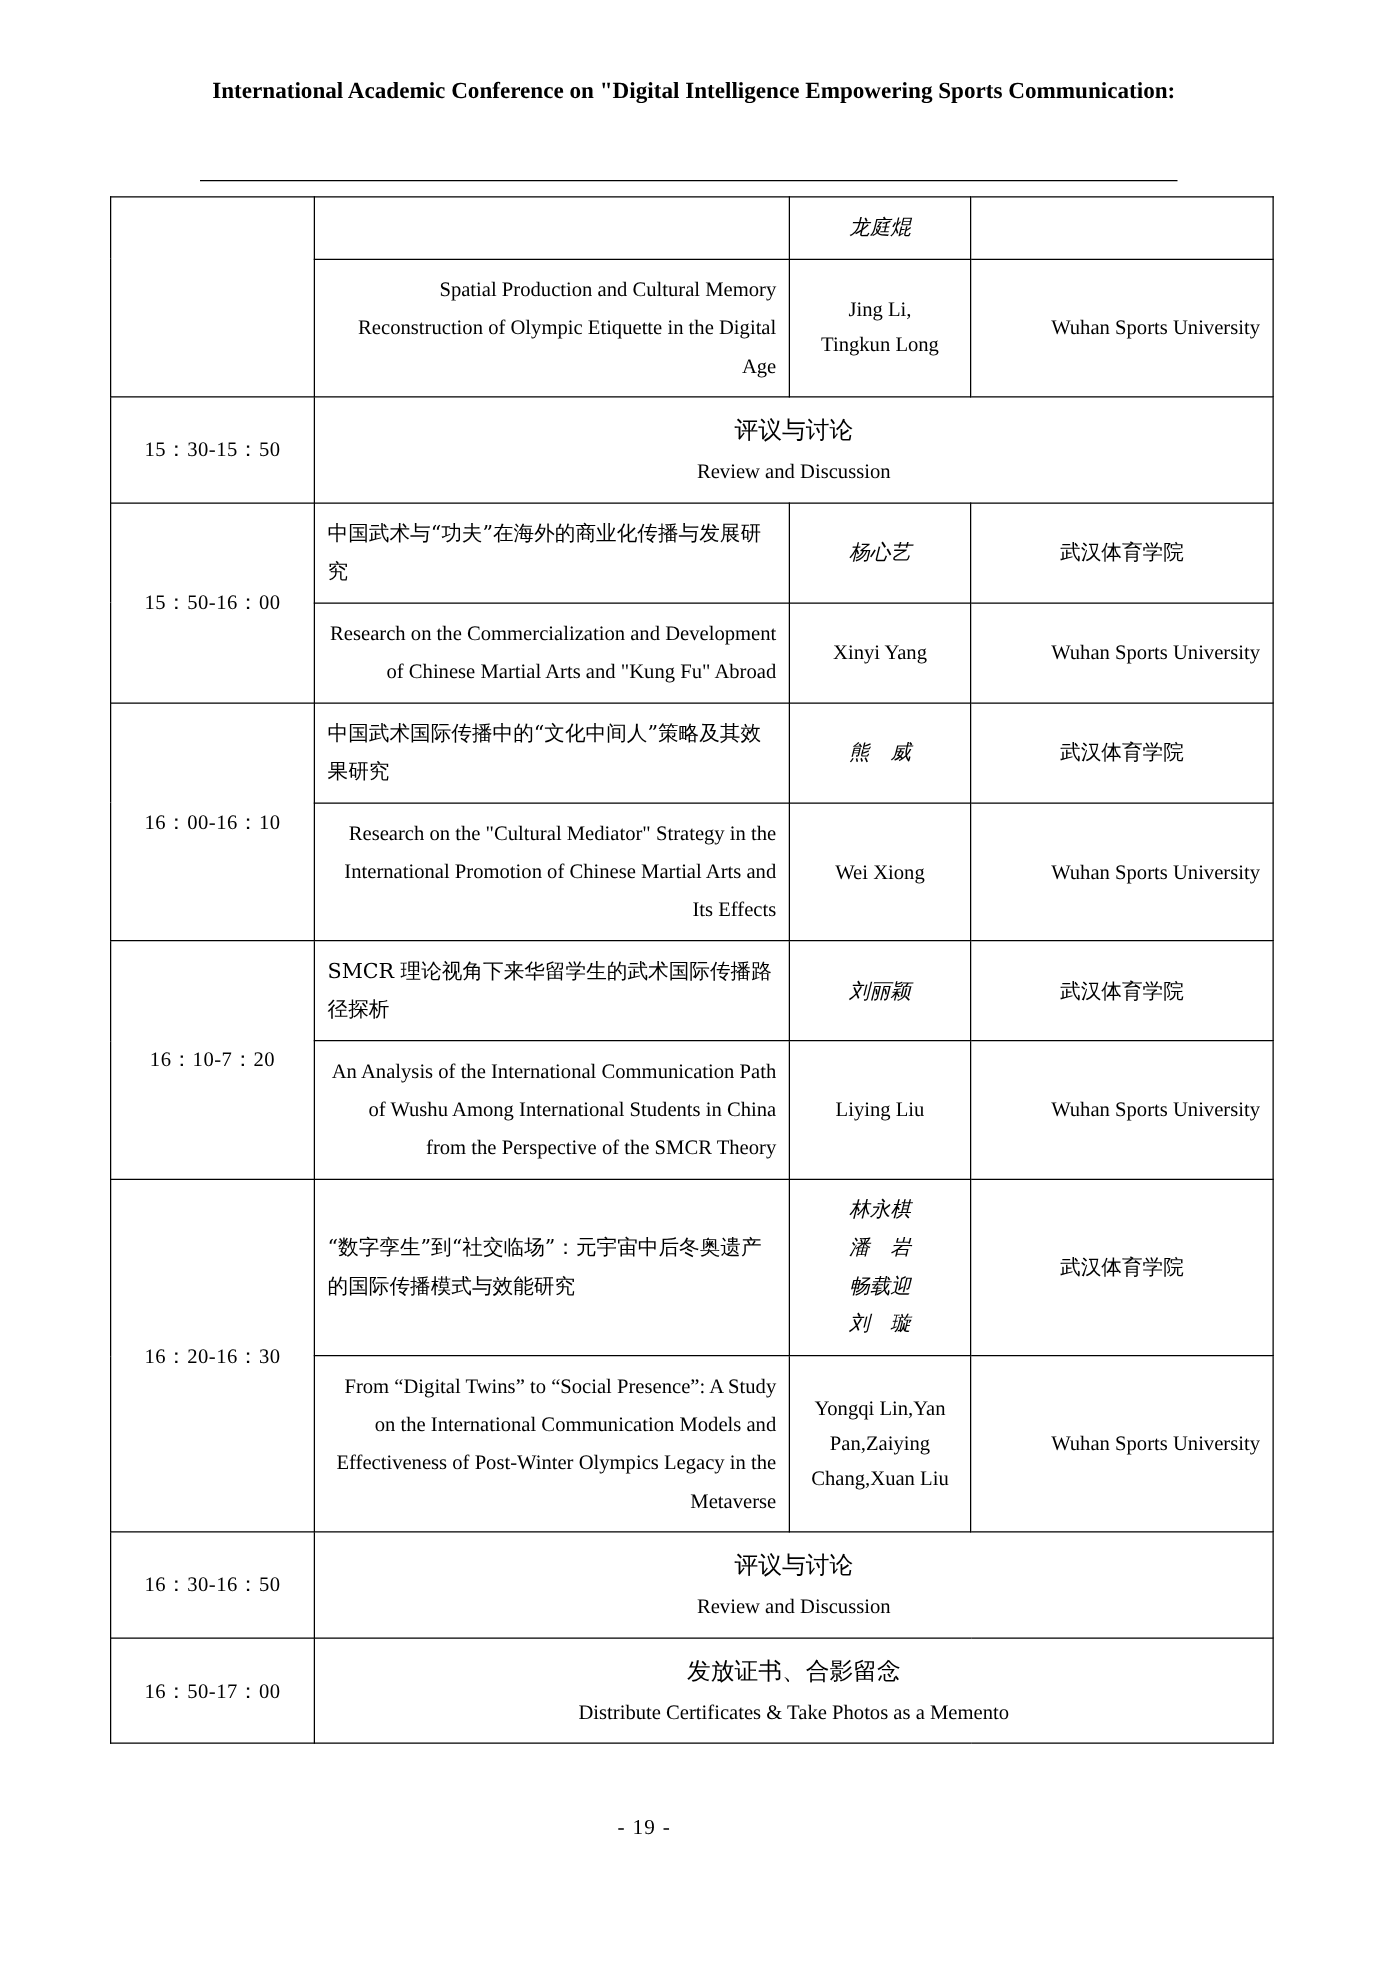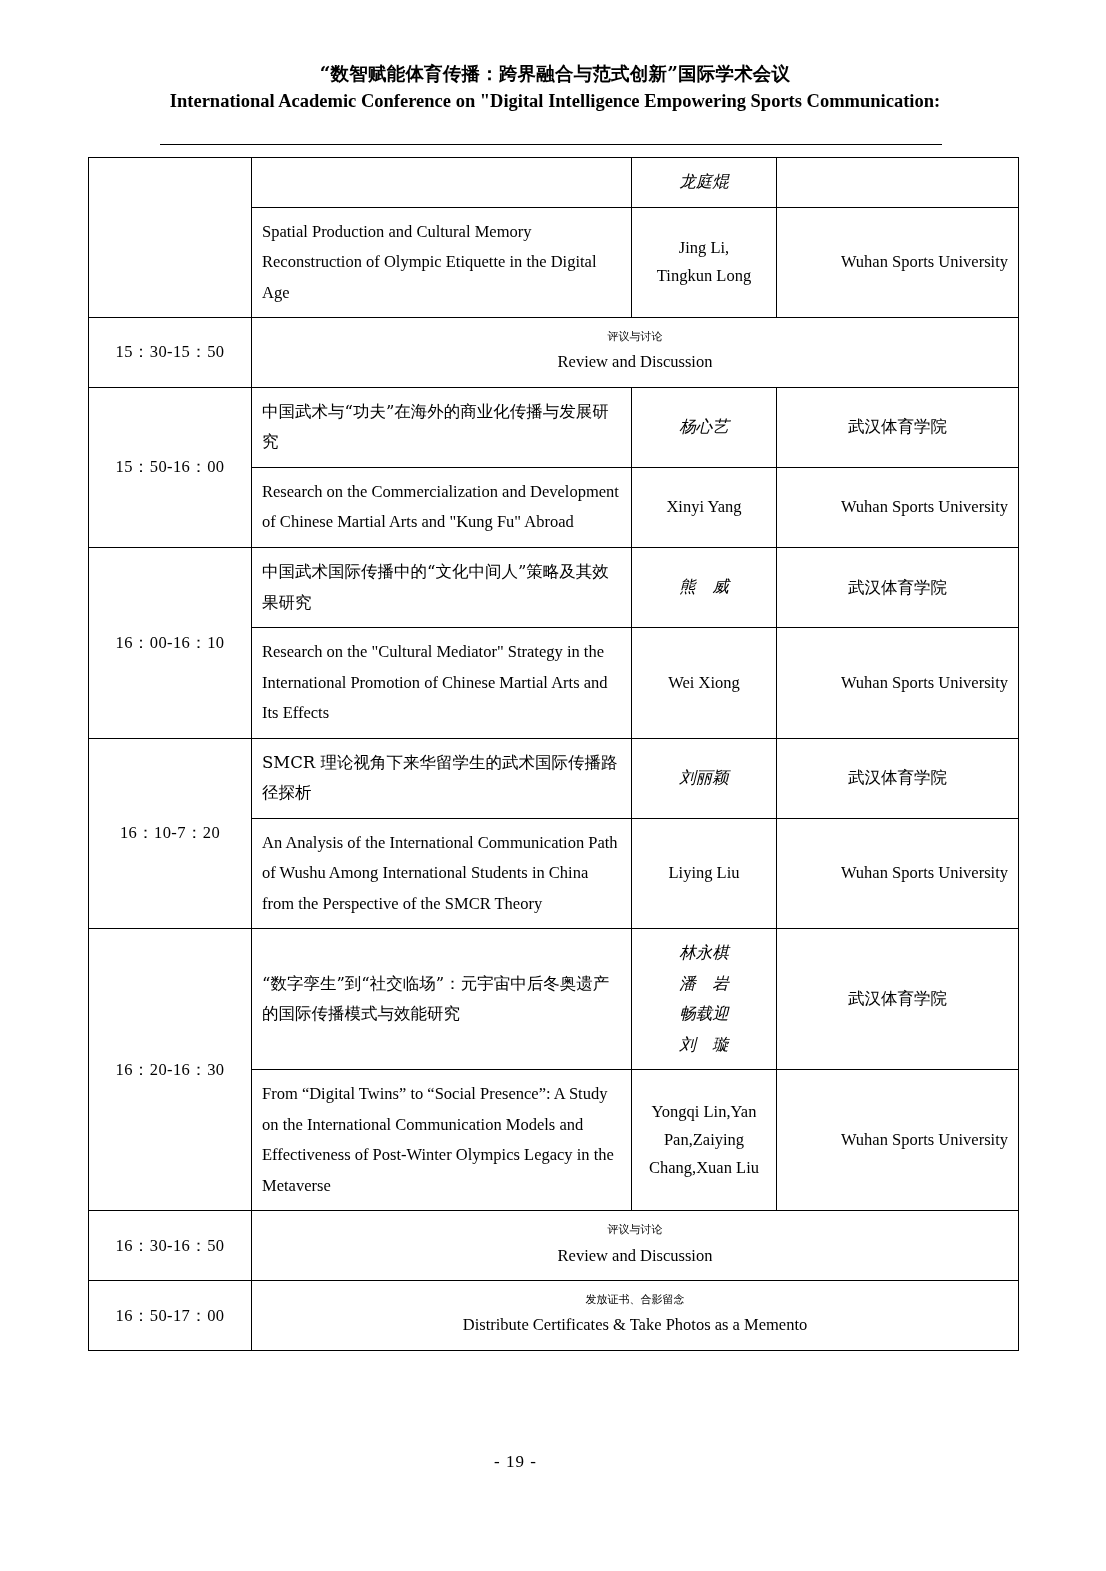--- a/index.html
+++ b/index.html
@@ -79,21 +79,21 @@
   .title-cn {
     font-family: "DejaVu Serif", serif;
     font-size: 16.5px;
     line-height: 1.85;
     text-align: left;
   }
   .title-en {
     font-family: "Liberation Serif", serif;
     font-size: 16.5px;
     line-height: 1.85;
-    text-align: left;
+    text-align: right;
   }
   .name-cn {
     font-family: "DejaVu Serif", serif;
     font-size: 16.5px;
     line-height: 1.85;
     text-align: center;
     font-style: italic;
   }
   .name-en {
     font-family: "Liberation Serif", serif;
@@ -110,21 +110,21 @@
     font-family: "Liberation Serif", serif;
     font-size: 16.5px;
     text-align: right;
   }
   .merged {
     text-align: center;
     line-height: 1.85;
   }
   .merged .cn {
     font-family: "DejaVu Serif", serif;
-    font-size: 11px;
+    font-size: 19px;
     display: block;
   }
   .merged .en {
     font-family: "Liberation Serif", serif;
     font-size: 16.5px;
     display: block;
   }
   .footer {
     position: absolute;
     left: 0;
@@ -136,21 +136,20 @@
     letter-spacing: 1px;
   }
   .nowrap-pre { white-space: pre-line; }
 </style>
 </head>
 <body>
 
 <div class="page">
 
   <div class="header">
-    <div class="line-cn">“数智赋能体育传播：跨界融合与范式创新”国际学术会议</div>
     <div class="line-en">International Academic Conference on "Digital Intelligence Empowering Sports Communication:</div>
   </div>
   <div class="header-rule"></div>
 
   <table class="schedule">
     <colgroup>
       <col class="c-time">
         <col class="c-title">
         <col class="c-name">
         <col class="c-org">

